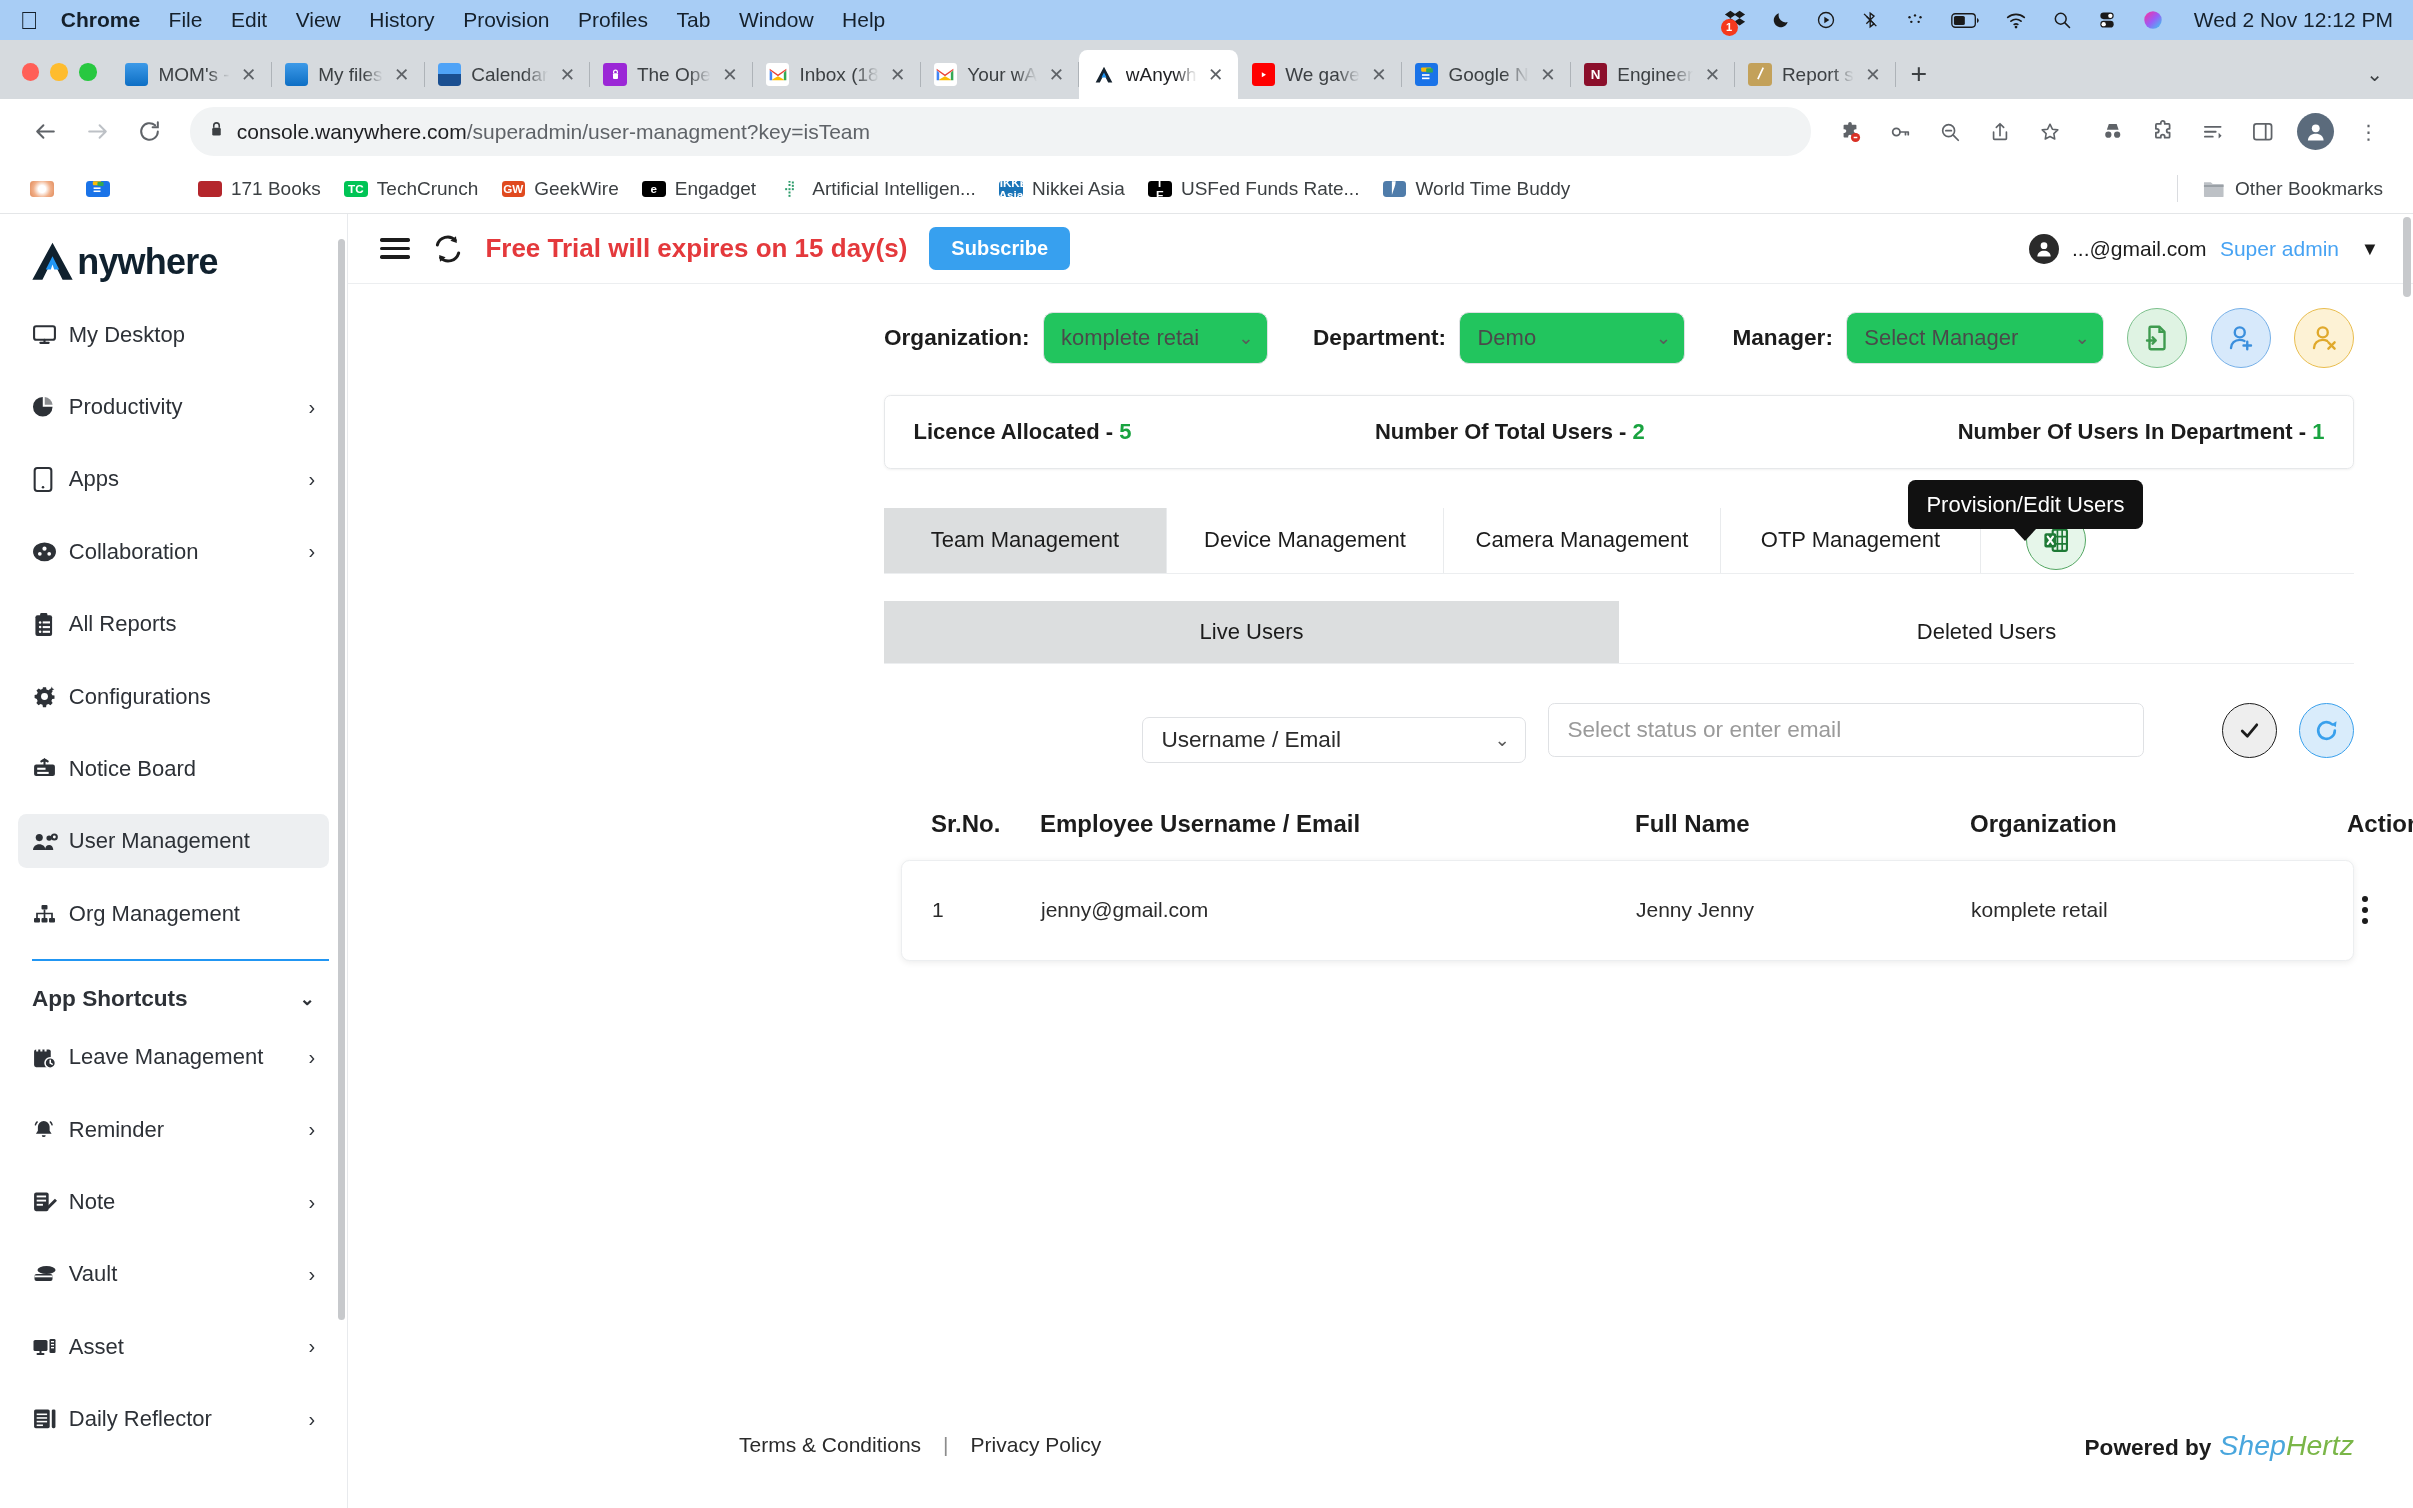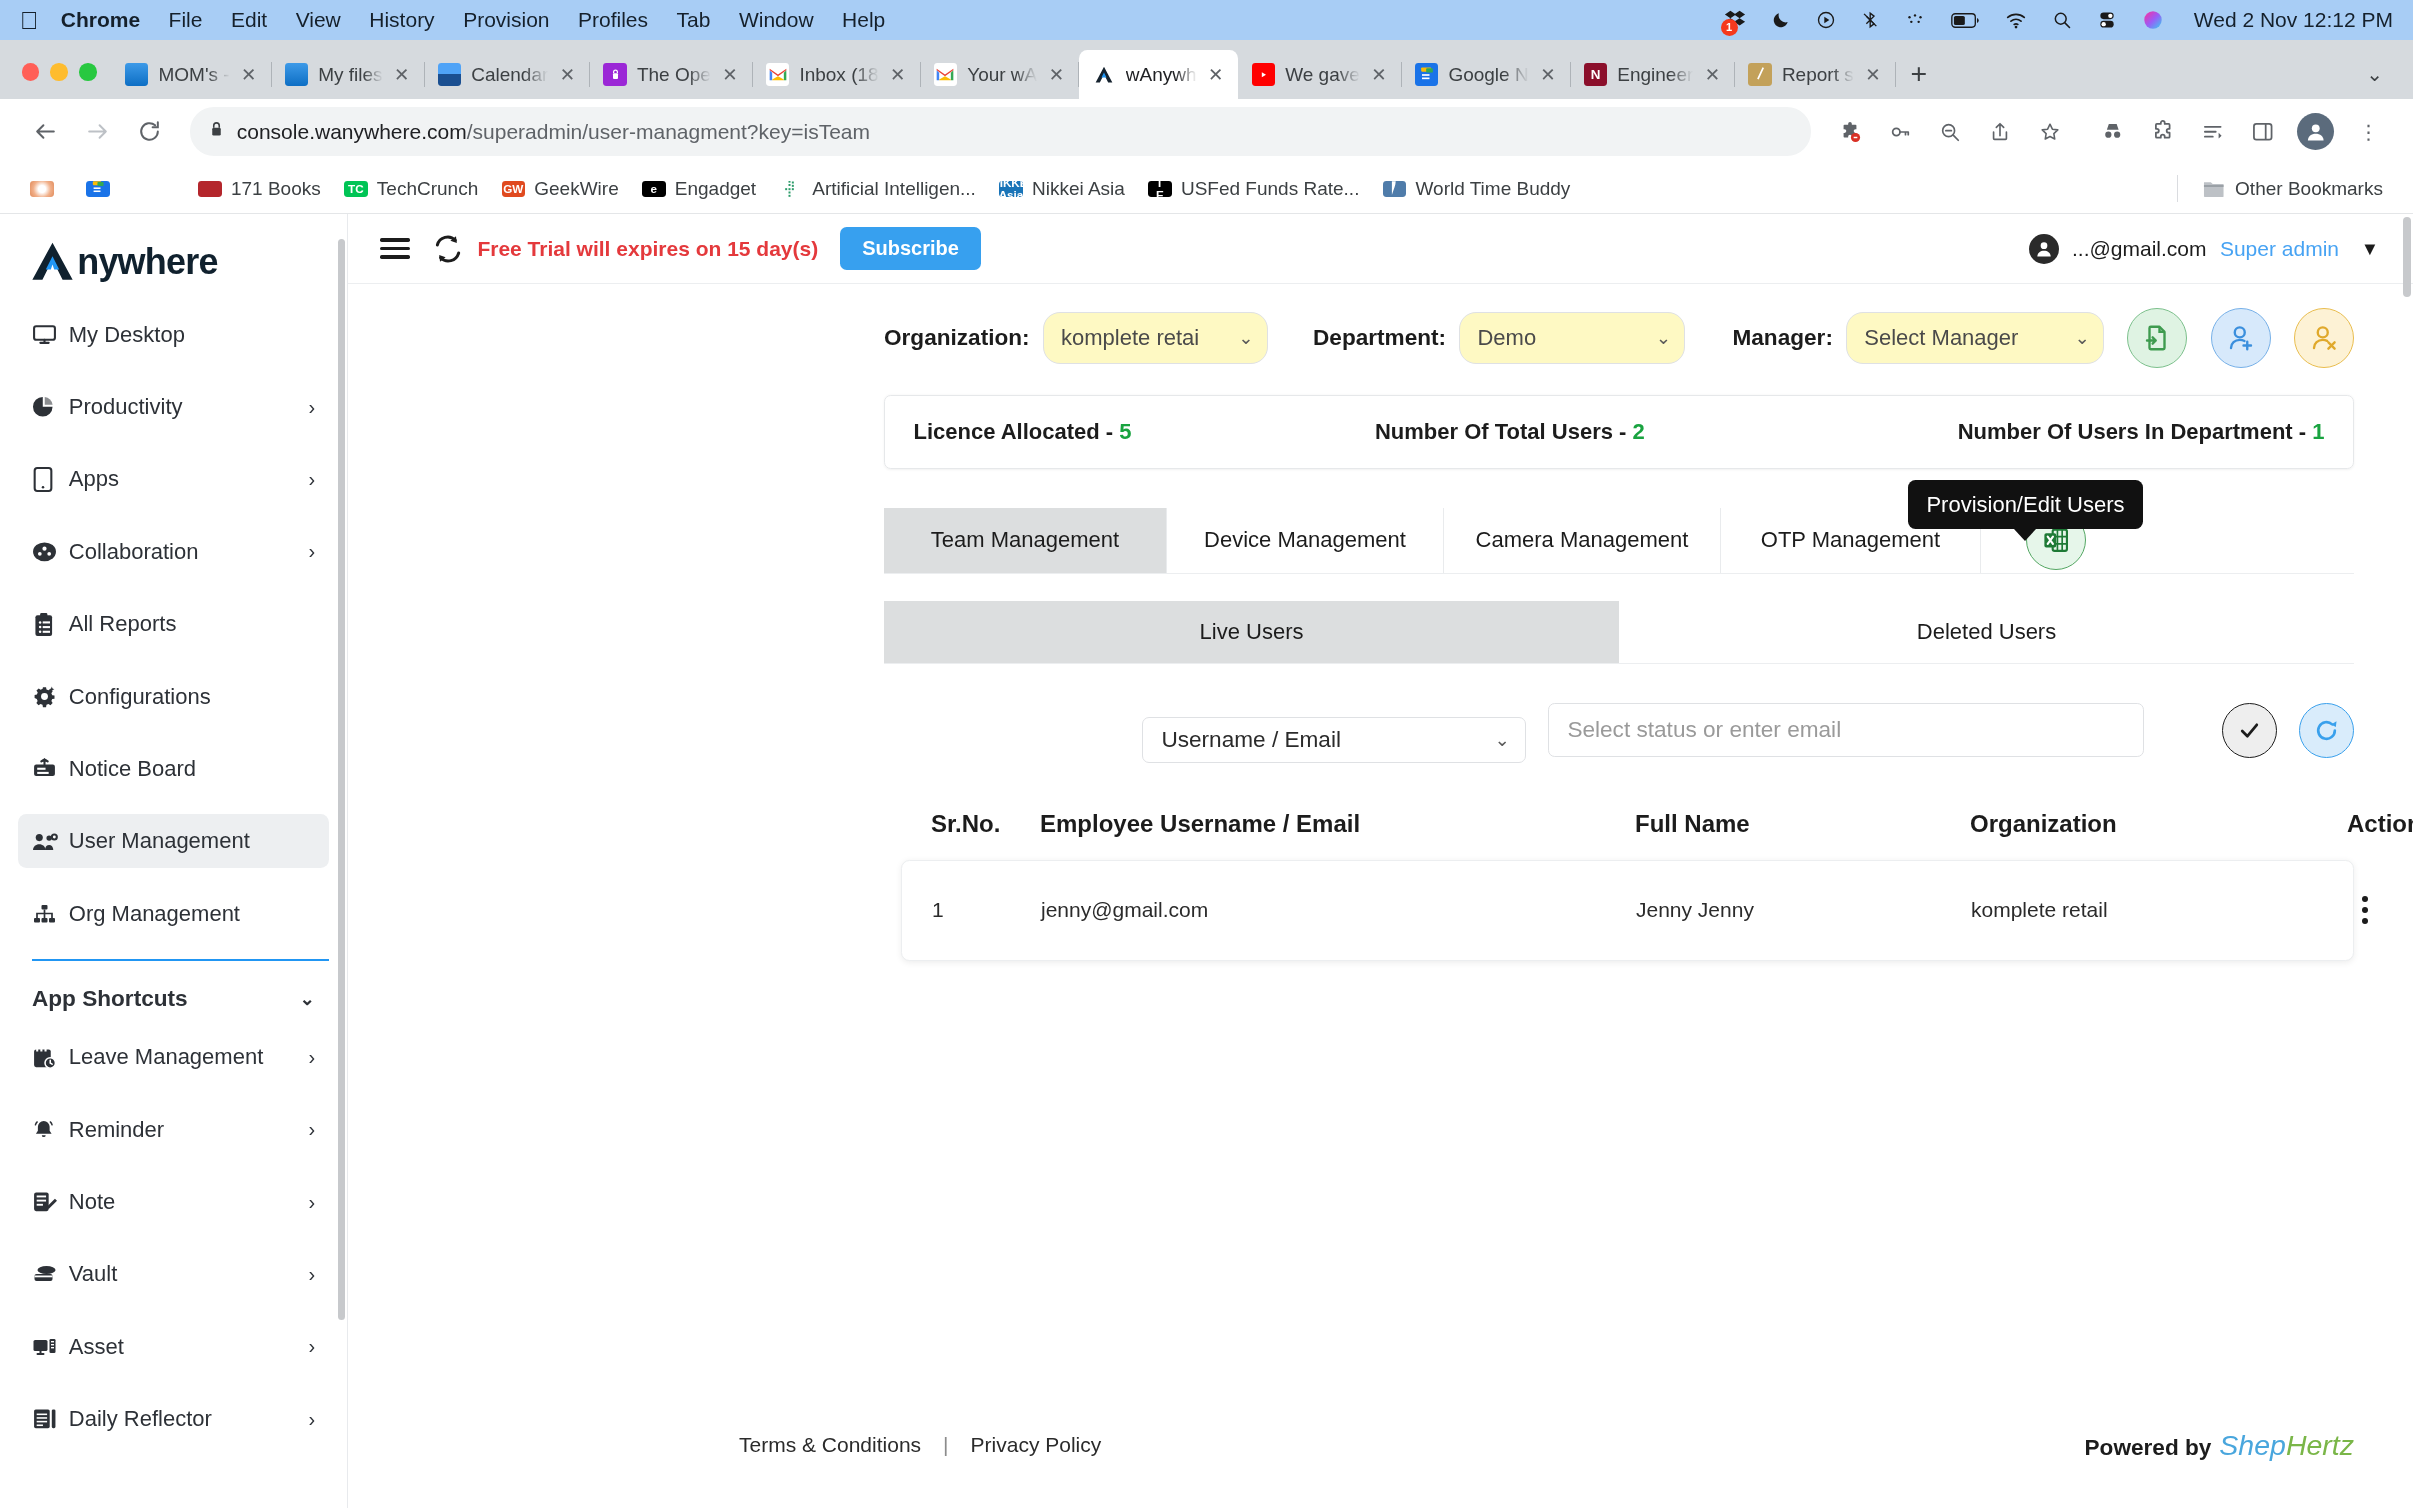--- a/index.html
+++ b/index.html
@@ -254,21 +254,21 @@
   }
   .apptop {
     height: 70px; flex: none;
     display: flex; align-items: center;
     padding: 0 34px 0 32px;
     border-bottom: 0.8px solid #eceef0;
   }
   .hamburger { display: flex; flex-direction: column; gap: 5px; width: 30px; margin-right: 22px; }
   .hamburger i { height: 3.4px; background: #1c1c1c; border-radius: 1.7px; display: block; }
   .trial-sync { margin-right: 13.4px; color: #1c1c1c; display:flex; align-items:center; }
-  .trial-text { color: #e4393c; font-size: 21px; font-weight: 600; margin-right: 22px; white-space: nowrap; }
+  .trial-text { color: #e4393c; font-size: 26px; font-weight: 600; margin-right: 22px; white-space: nowrap; margin-left: 8px; }
   .subscribe-btn {
     background: #37a0ef; color: #fff;
     border: none; border-radius: 6.7px;
     font-size: 20px; font-family: inherit;
     padding: 10px 22px; font-weight: 600;
   }
   .apptop .user {
     margin-left: auto; display: flex; align-items: center; gap: 13.4px;
     font-size: 21px; color: #1c1c1c;
   }
@@ -308,25 +308,25 @@
   .filterrow {
     display: flex; align-items: center;
     padding: 23.5px 59px 17px 536px;
     gap: 0;
   }
   .flabel { font-size: 22.6px; font-weight: bold; color: #1c1c1c; white-space: nowrap; }
   .selectbox {
     margin-left: 13.4px;
     height: 52px;
     border: 0.8px solid #dfe1e4;
-    border-radius: 17px;
+    border-radius: 10px;
     display: flex; align-items: center;
     padding: 0 13.4px 0 17px;
     font-size: 22px; color: #4a4a4a;
-    background: #fef9c3;
+    background: #22c55e;
     white-space: nowrap;
   }
   .selectbox .val { overflow:hidden; }
   .selectbox .ch { margin-left: auto; padding-left: 13.4px; color: #5a5a5a; font-size: 18.4px; }
   .sb-org { width: 225px; }
   .sb-dept { width: 226px; }
   .sb-mgr { width: 258px; }
   .filterrow .spacer { flex: 1; }
   .circbtns { display: flex; align-items: center; gap: 23.5px; }
   .circ {

